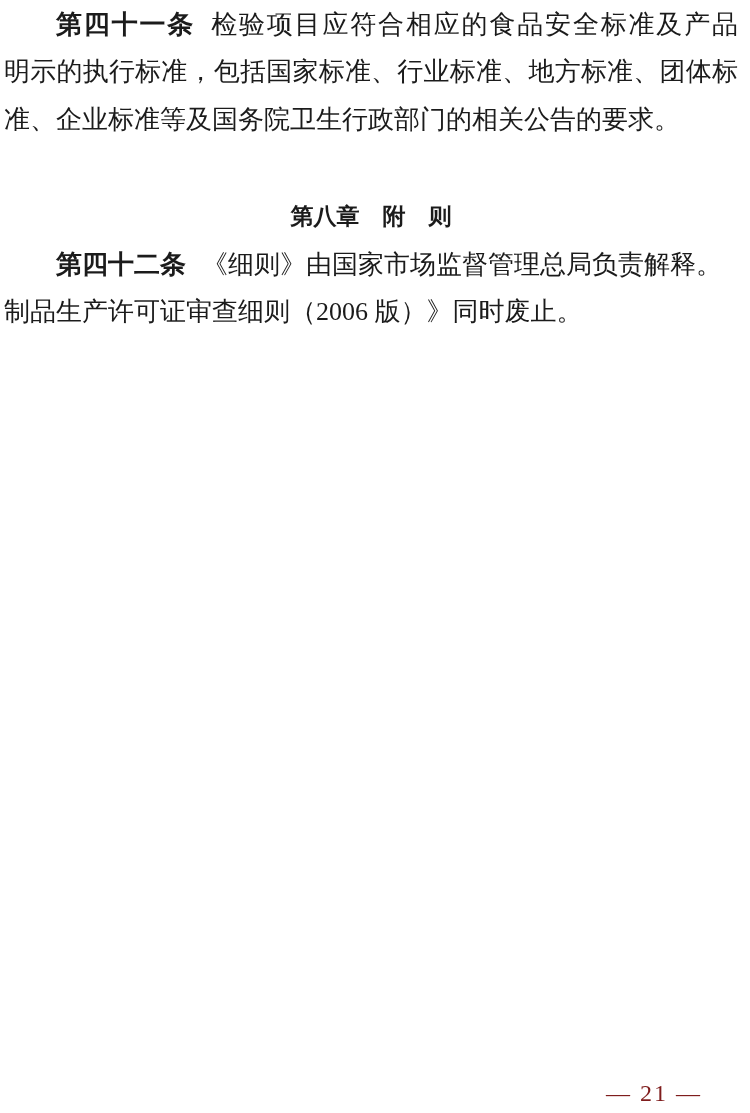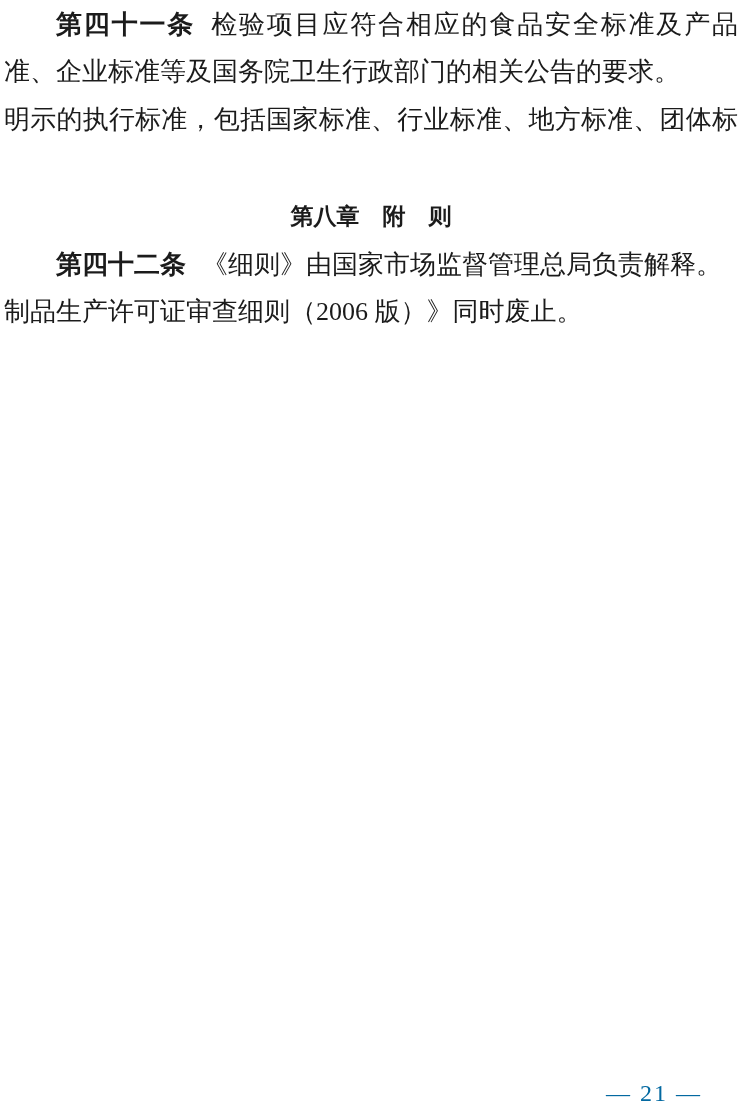--- a/index.html
+++ b/index.html
@@ -49,36 +49,36 @@
     height: 48px;
     line-height: 48px;
     padding-left: 132px;
     white-space: nowrap;
   }
   .page-number {
     position: absolute;
     right: 40px;
     bottom: 6px;
     font-size: 24px;
-    color: #0369a1;
+    color: #7f1d1d;
     letter-spacing: 2px;
     font-family: "Liberation Serif", "DejaVu Serif", serif;
   }
 </style>
 </head>
 <body>
 
 <div class="page">
 
   <div>
     <div class="line just indent">
       <span class="hei article-label">第四十一条</span><span>检验项目应符合相应的食品安全标准及产品</span>
     </div>
+    <div class="line just">明示的执行标准，包括国家标准、行业标准、地方标准、团体标</div>
     <div class="line">准、企业标准等及国务院卫生行政部门的相关公告的要求。</div>
-    <div class="line just">明示的执行标准，包括国家标准、行业标准、地方标准、团体标</div>
   </div>
 
 
   <div class="spacer"></div>
 
   <div class="chapter-heading hei">第八章　附　则</div>
 
   <div class="line indent">
     <span class="hei article-label">第四十二条</span><span>《细则》由国家市场监督管理总局负责解释。</span>
   </div>

